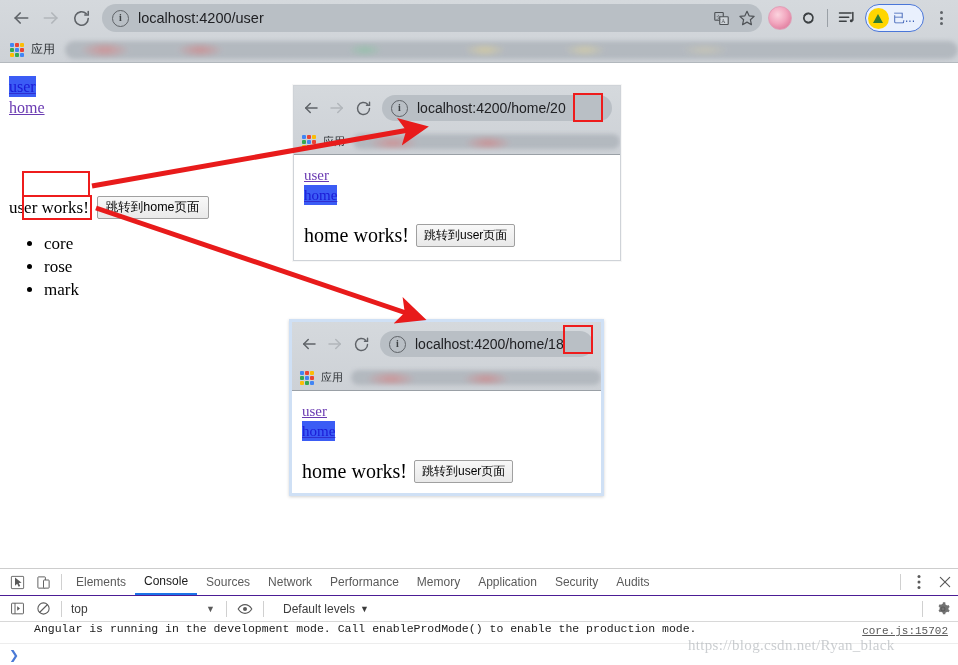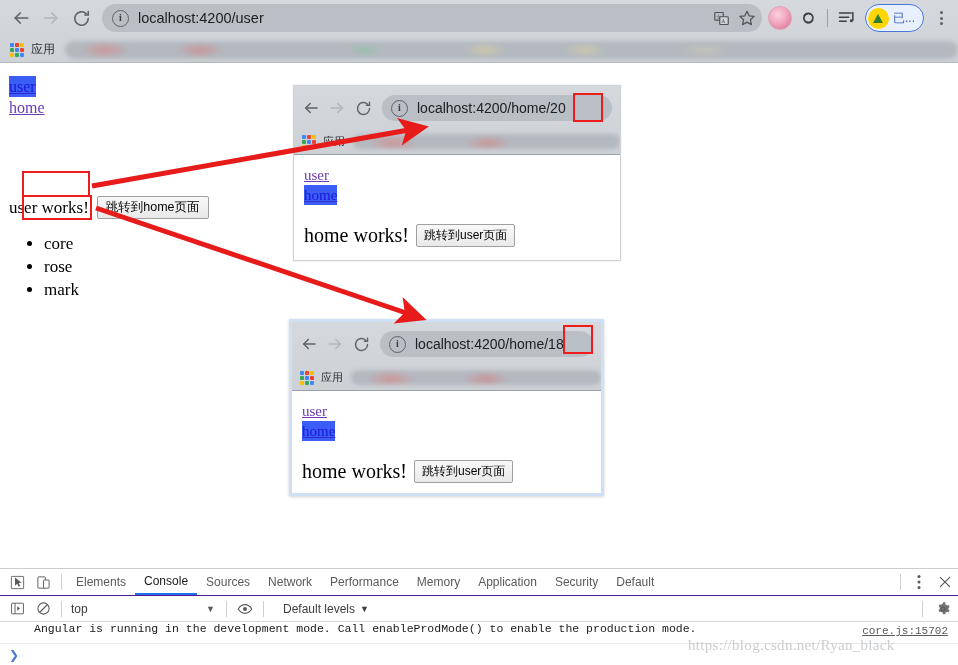--- a/index.html
+++ b/index.html
@@ -600,21 +600,21 @@
       <span class="dt-sep"></span>
 
       <span class="dt-tab">Elements</span>
       <span class="dt-tab active">Console</span>
       <span class="dt-tab">Sources</span>
       <span class="dt-tab">Network</span>
       <span class="dt-tab">Performance</span>
       <span class="dt-tab">Memory</span>
       <span class="dt-tab">Application</span>
       <span class="dt-tab">Security</span>
-      <span class="dt-tab">Default</span>
+      <span class="dt-tab">Audits</span>
 
       <span class="dt-tabs-spacer"></span>
       <span class="dt-sep"></span>
       <span class="dt-close">
         <svg width="4" height="16" viewBox="0 0 4 16">
             <circle cx="2" cy="2.4" r="1.5" fill="#5a5a5a"></circle>
             <circle cx="2" cy="8" r="1.5" fill="#5a5a5a"></circle>
             <circle cx="2" cy="13.6" r="1.5" fill="#5a5a5a"></circle>
           </svg>
       </span>

